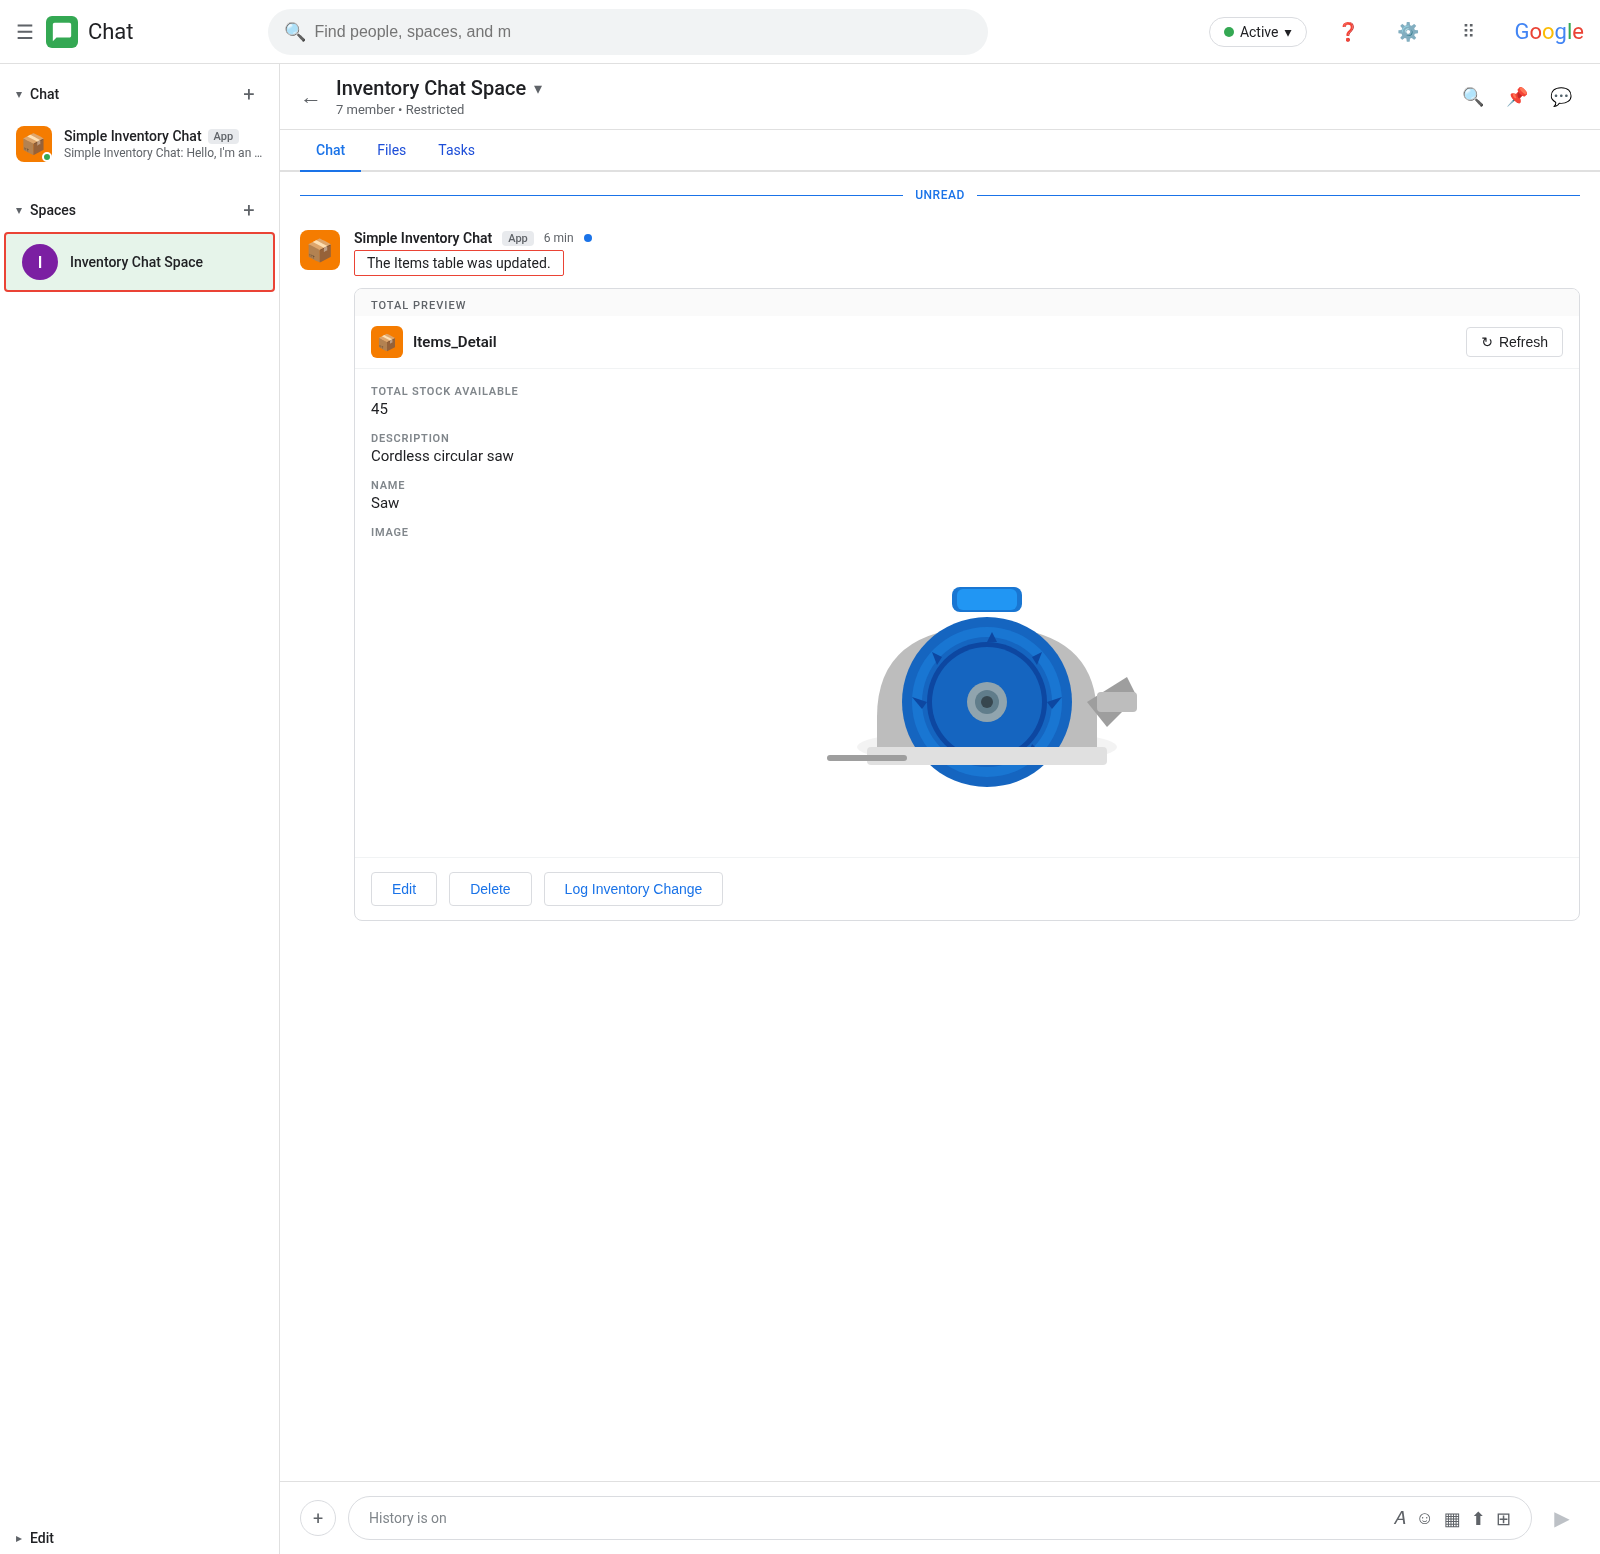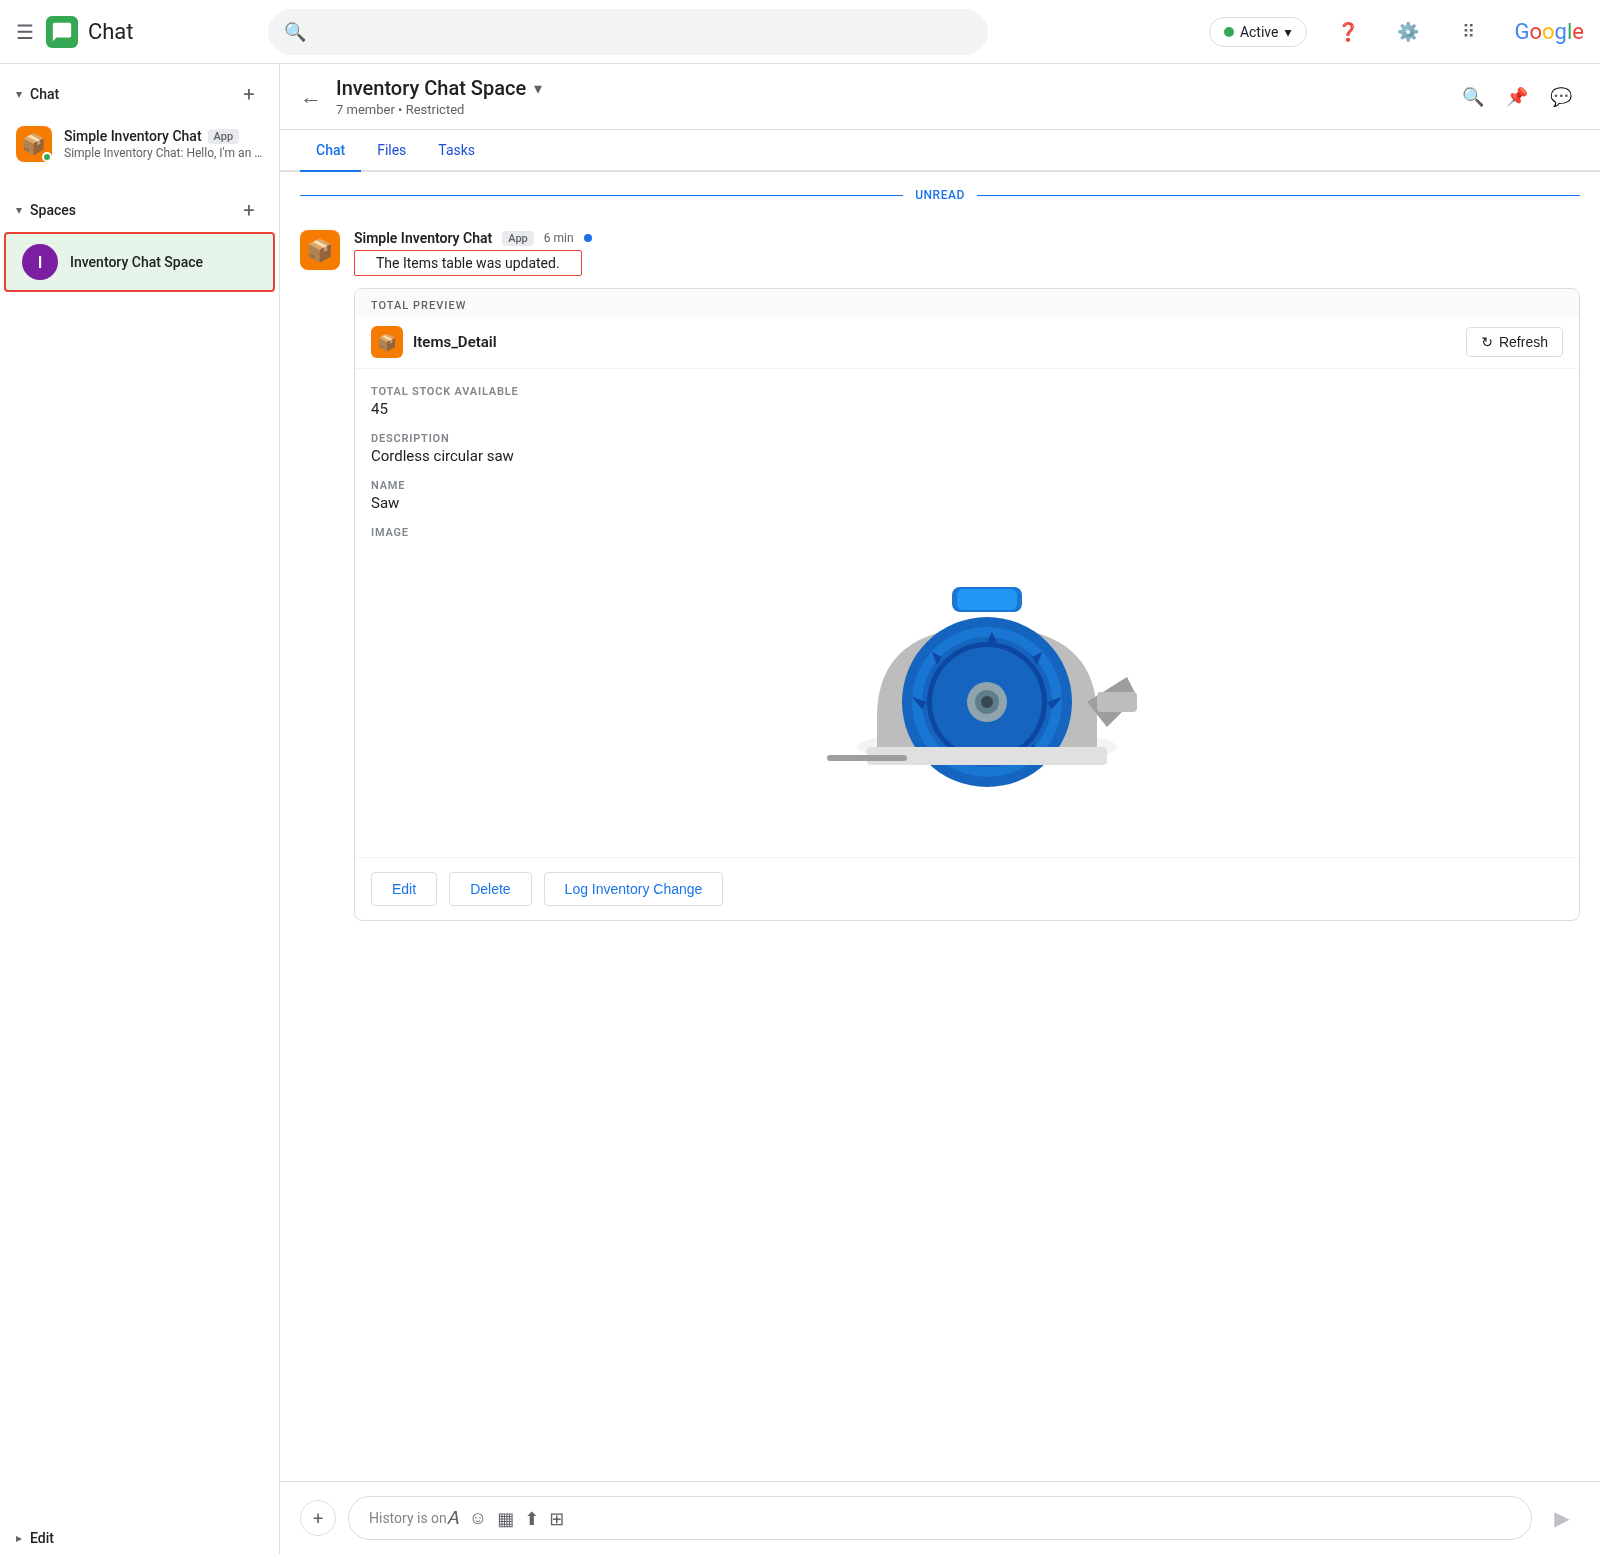--- a/index.html
+++ b/index.html
@@ -88,21 +88,21 @@
     .unread-label { font-size: 12px; color: #1a73e8; font-weight: 500; letter-spacing: 0.5px; text-align: center; }
     .message-row { display: flex; gap: 14px; padding: 12px 0; }
     .msg-avatar { width: 40px; height: 40px; border-radius: 8px; background: #f57c00; display: flex; align-items: center; justify-content: center; flex-shrink: 0; }
     .msg-avatar span { font-size: 22px; }
     .msg-body { flex: 1; }
     .msg-header { display: flex; align-items: center; gap: 10px; margin-bottom: 4px; }
     .msg-sender { font-size: 14px; font-weight: 600; color: #202124; }
     .msg-app-tag { background: #e8eaed; font-size: 11px; color: #5f6368; padding: 1px 6px; border-radius: 4px; font-weight: 500; }
     .msg-time { font-size: 12px; color: #5f6368; }
     .msg-dot { width: 8px; height: 8px; background: #1a73e8; border-radius: 50%; }
-    .msg-text { font-size: 14px; color: #202124; border: 1.5px solid #ea4335; display: inline-block; padding: 4px 21px; border-radius: 2px; }
+    .msg-text { font-size: 14px; color: #202124; border: 1.5px solid #ea4335; display: inline-block; padding: 4px 12px; border-radius: 2px; }
 
     
     .card { border: 1px solid #dadce0; border-radius: 8px; overflow: hidden; margin-top: 12px; }
     .card-beta { font-size: 11px; color: #5f6368; padding: 10px 16px 4px; letter-spacing: 1px; font-weight: 500; background: #fafafa; }
     .card-header { display: flex; align-items: center; justify-content: space-between; padding: 10px 16px; background: #fff; border-bottom: 1px solid #f1f3f4; }
     .card-title-row { display: flex; align-items: center; gap: 10px; }
     .card-icon { width: 32px; height: 32px; border-radius: 6px; background: #f57c00; display: flex; align-items: center; justify-content: center; }
     .card-title { font-size: 15px; font-weight: 600; color: #202124; }
     .refresh-btn { display: flex; align-items: center; gap: 6px; border: 1px solid #dadce0; border-radius: 4px; padding: 6px 14px; cursor: pointer; font-size: 14px; color: #202124; background: #fff; }
     .card-body { padding: 16px; background: #fff; }
@@ -110,39 +110,40 @@
     .field-label { font-size: 11px; color: #80868b; font-weight: 600; letter-spacing: 0.8px; text-transform: uppercase; margin-bottom: 2px; }
     .field-value { font-size: 15px; color: #202124; }
     .image-section { margin-top: 8px; }
     .saw-illustration { width: 100%; max-width: 340px; margin: 0 auto; display: block; }
     .card-actions { display: flex; gap: 12px; padding: 14px 16px; border-top: 1px solid #f1f3f4; }
     .action-btn { border: 1px solid #dadce0; border-radius: 4px; padding: 8px 20px; font-size: 14px; font-weight: 500; color: #1a73e8; background: #fff; cursor: pointer; }
 
     
     .input-area { padding: 14px 20px; border-top: 1px solid #e0e0e0; display: flex; align-items: center; gap: 12px; background: #fff; flex-shrink: 0; }
     .add-btn { width: 36px; height: 36px; border: 1.5px solid #dadce0; border-radius: 50%; display: flex; align-items: center; justify-content: center; cursor: pointer; color: #5f6368; font-size: 18px; }
-    .message-input-box { flex: 1; border: 1px solid #dadce0; border-radius: 24px; padding: 10px 20px; display: flex; align-items: center; }
+    .message-input-box { flex: 1; border: 1px solid #dadce0; border-radius: 24px; padding: 10px 20px; display: flex; align-items: center; justify-content: space-between; }
     .message-input-placeholder { font-size: 14px; color: #80868b; }
     .input-icons { display: flex; align-items: center; gap: 10px; color: #5f6368; font-size: 18px; }
     .input-icon { cursor: pointer; }
     .send-btn { width: 36px; height: 36px; display: flex; align-items: center; justify-content: center; color: #bdc1c6; font-size: 20px; cursor: pointer; }
   </style>
 </head>
 <body>
 
 <div class="top-header">
   <span class="hamburger-icon">☰</span>
   <div class="app-logo">
     <svg viewBox="0 0 24 24">
         <path d="M20 2H4c-1.1 0-2 .9-2 2v18l4-4h14c1.1 0 2-.9 2-2V4c0-1.1-.9-2-2-2z"></path>
       </svg>
   </div>
   <span class="app-title">Chat</span>
   <div class="search-bar">
     <span class="search-icon-top">🔍</span>
+    <input type="text" placeholder="Find people, spaces, and m" style="">
   </div>
   <div class="header-right">
     <div class="active-badge">
       <div class="active-dot"></div>
       <span>Active</span>
       <span>▾</span>
     </div>
     <div class="header-icon">❓</div>
     <div class="header-icon">⚙️</div>
     <div class="header-icon">⠿</div>

